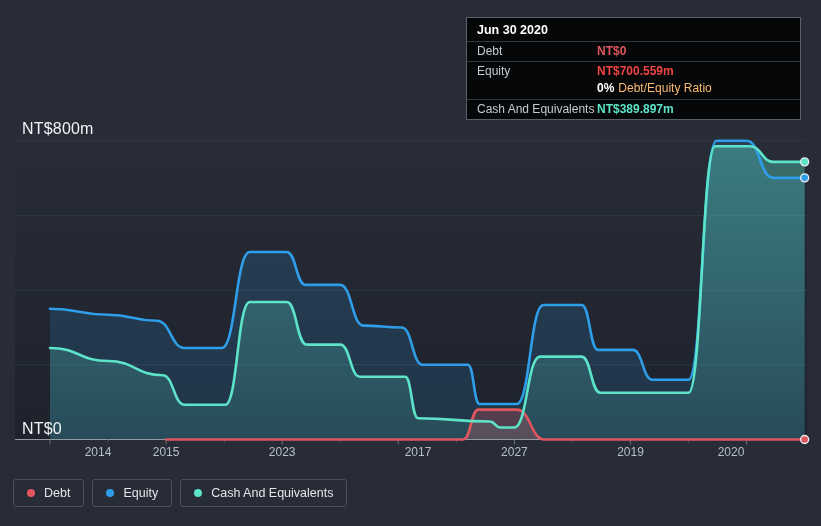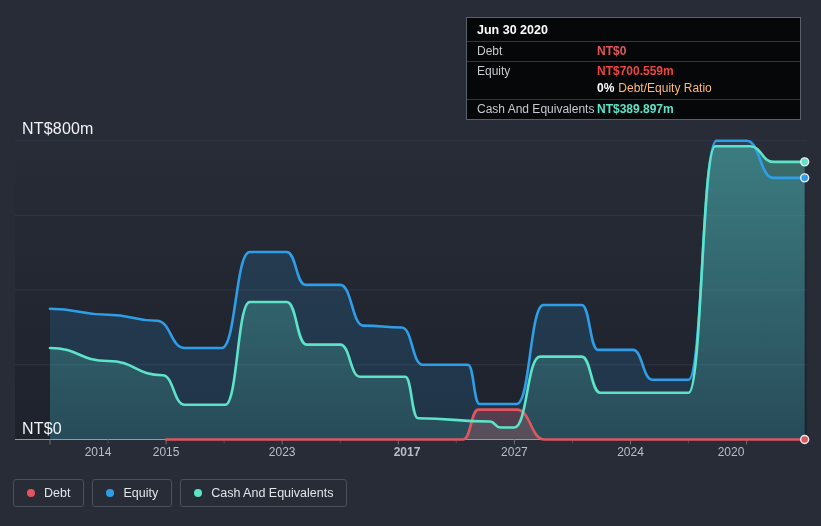--- a/index.html
+++ b/index.html
@@ -97,23 +97,23 @@
       <circle cx="804.65" cy="161.86325699999998" r="4" fill="#5ce3c8" stroke="#e9edf0" stroke-width="1.4"></circle>
     </svg>
 
   <div class="y-label top">NT$800m</div>
   <div class="y-label bottom">NT$0</div>
 
   <div id="x-labels">
       <div class="x-label" style="left: 50px; margin-left: 48px;">2014</div>
       <div class="x-label" style="left: 166.1px;">2015</div>
       <div class="x-label" style="left: 282.2px;">2023</div>
-      <div class="x-label" style="left: 407px; font-weight: bold;">2017</div>
+      <div class="x-label" style="left: 418px;">2017</div>
       <div class="x-label" style="left: 514.4px;">2027</div>
-      <div class="x-label" style="left: 630.5px;">2024</div>
+      <div class="x-label" style="left: 630.5px;">2019</div>
       <div class="x-label" style="left: 731px;">2020</div>
     </div>
 
   <div class="tooltip">
     <div class="tt-title">Jun 30 2020</div>
     <div class="tt-row">
       <span class="tt-label">Debt</span>
       <span class="tt-value" style="color: rgb(224, 86, 94);">NT$0</span>
     </div>
     <div class="tt-row">

